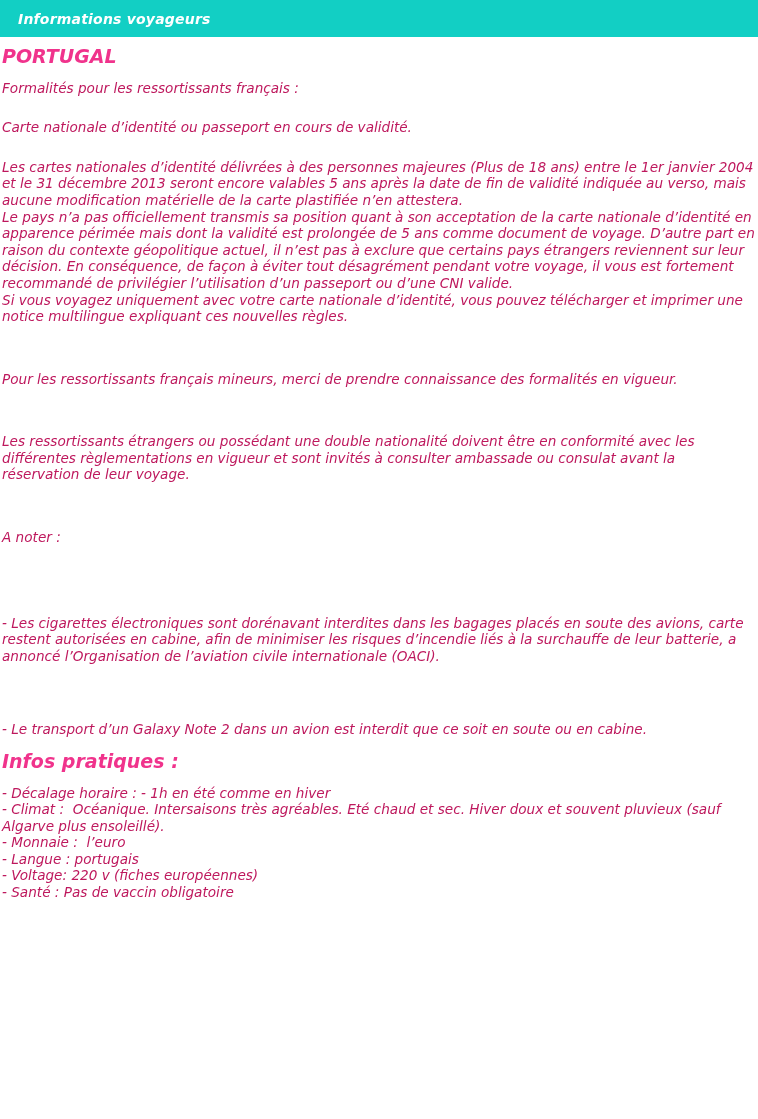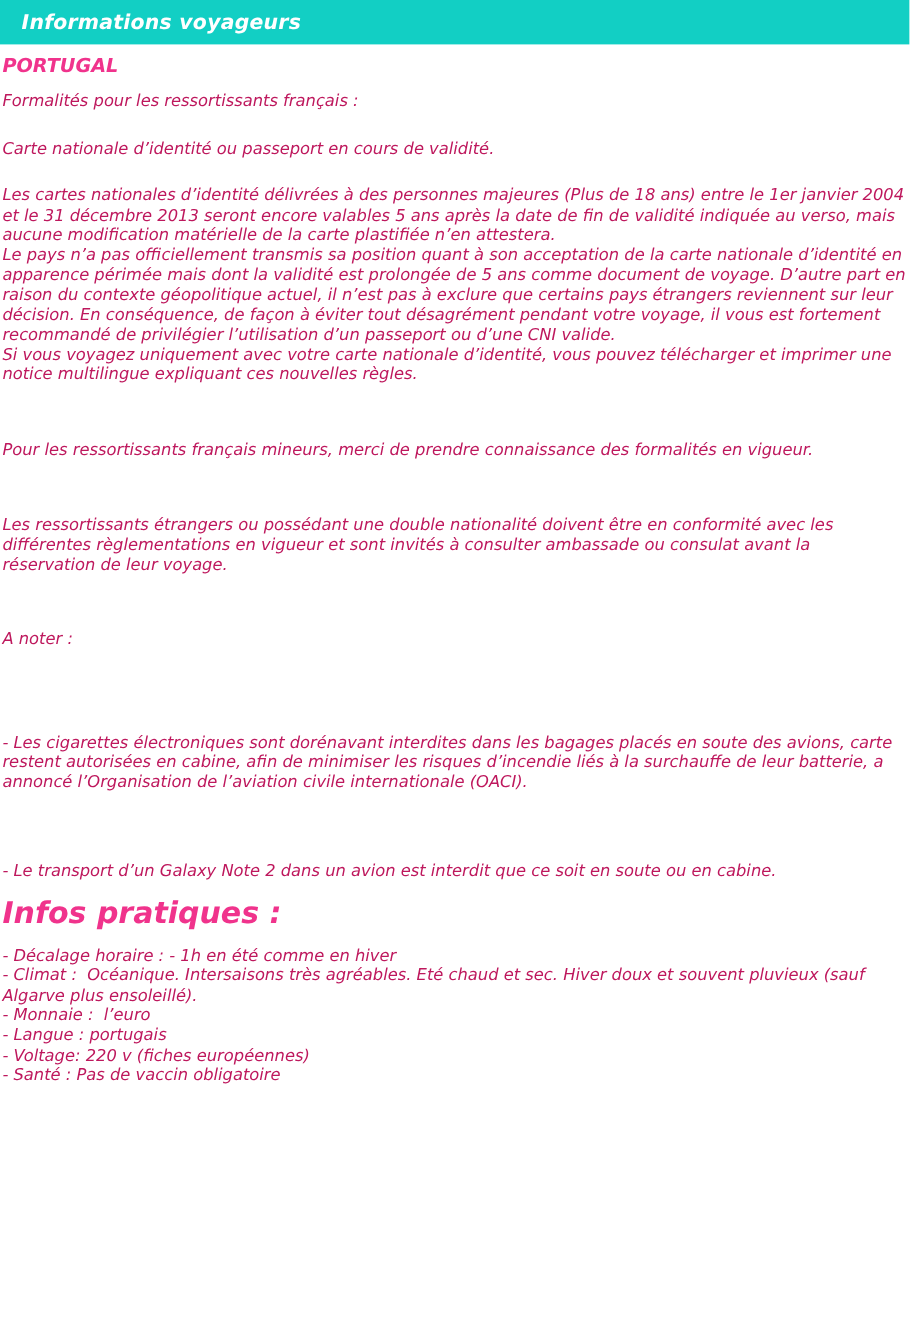--- a/index.html
+++ b/index.html
@@ -23,43 +23,43 @@
     height: 37px;
     display: flex;
     align-items: center;
     padding: 0 0 0 18px;
     box-sizing: border-box;
   }
   .header-title {
     color: #ffffff;
     font-style: italic;
     font-weight: bold;
-    font-size: 17px;
+    font-size: 14px;
     letter-spacing: 0.2px;
     font-family: "DejaVu Sans", sans-serif;
   }
   
   .content {
     padding: 0;
     box-sizing: border-box;
   }
   .country-title {
     color: #f0338c;
     font-style: italic;
     font-weight: bold;
-    font-size: 16px;
+    font-size: 19px;
     margin: 8px 0 0 0;
     padding: 0 2px;
     line-height: 1.25;
   }
   .section-title {
     color: #f0338c;
     font-style: italic;
     font-weight: bold;
-    font-size: 25px;
+    font-size: 19px;
     margin: 0;
     padding: 0 2px;
     line-height: 1.3;
   }
   p.para {
     font-style: italic;
     font-size: 13.6px;
     line-height: 1.22;
     margin: 0;
     padding: 0 2px;

